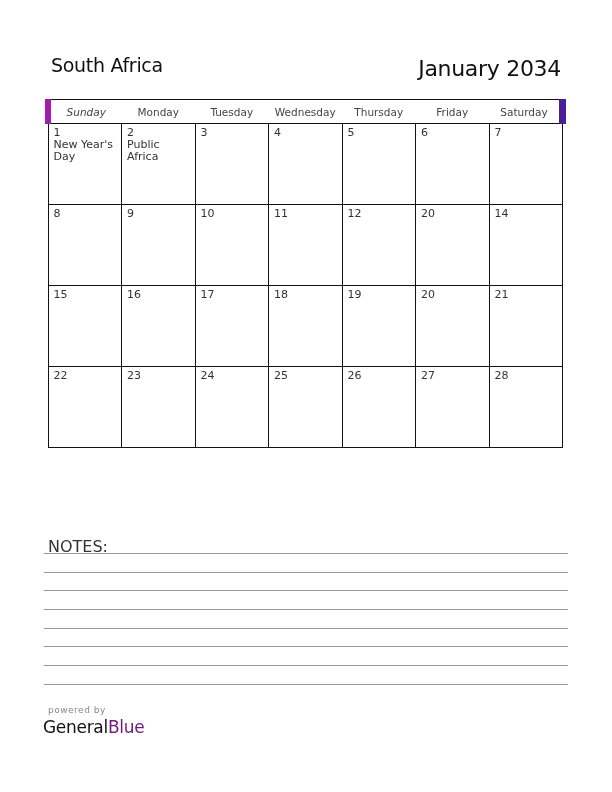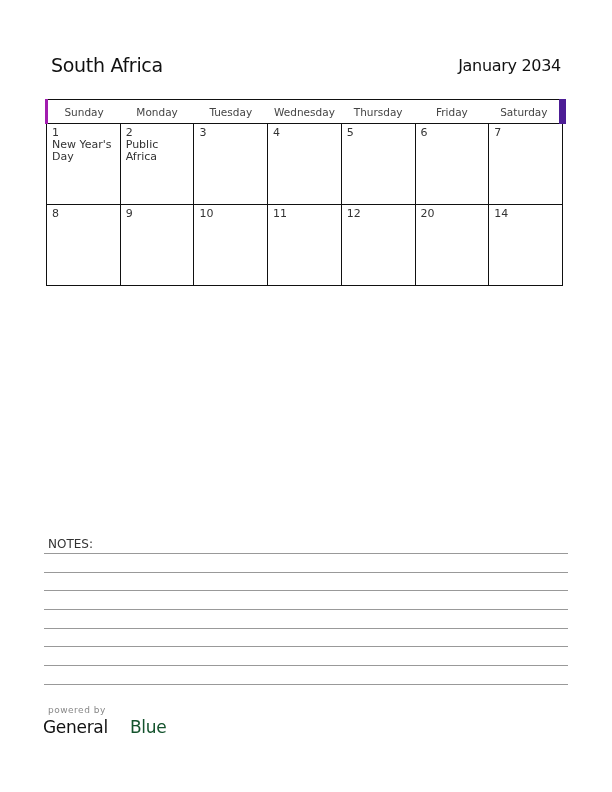--- a/index.html
+++ b/index.html
@@ -1,30 +1,30 @@
 <!DOCTYPE html>
 <html><head>
 <meta charset="utf-8">
 <style>
   html, body { margin:0; padding:0; background:#ffffff; }
   body { width:612px; height:792px; position:relative; font-family:"DejaVu Sans", sans-serif; color:#222; overflow:hidden; }
   .country { position:absolute; left:51px; top:54px; font-size:19px; color:#111; letter-spacing:-0.3px; }
-  .month { position:absolute; right:51px; top:56px; font-size:16px; color:#111; letter-spacing:-0.3px;text-align:right; }
+  .month { position:absolute; right:51px; top:56px; font-size:22px; color:#111; letter-spacing:-0.3px;text-align:right; }
   table.cal { position:absolute; left:45px; top:99px; width:521px; border-collapse:collapse; table-layout:fixed; }
   table.cal th { height:23px; font-weight:normal; font-size:10.5px; color:#444; border-top:1px solid #111; border-bottom:1px solid #111; padding:0; text-align:center; }
-  table.cal th:first-child { border-left:3px solid #a21caf; }
+  table.cal th:first-child { border-left:6px solid #a21caf;font-style:italic; }
   table.cal th:last-child { border-right:7px solid #4c1d95; }
   table.cal td { height:76px; border:1px solid #111; vertical-align:top; padding:2px 5px; font-size:11px; color:#333; }
   .daynum { display:block; line-height:13px; }
   .holiday { display:block; font-size:11px; line-height:12px; color:#333; }
-  .notes-label { position:absolute; left:48px; top:537px; font-size:12px; color:#333; }
+  .notes-label { position:absolute; left:48px; top:537px; font-size:16px; color:#333; }
   .note-line { position:absolute; left:44px; width:524px; height:1px; background:#999; }
   .powered { position:absolute; left:48px; top:705px; font-size:9px; color:#888; letter-spacing:0.5px;text-align:right; }
   .brand { position:absolute; left:43px; top:717px; font-size:17px; color:#111; letter-spacing:-0.3px; }
-  .brand .blue { color:#14532d;padding-left:22px; }
+  .brand .blue { color:#701a75; }
 </style>
 </head>
 <body>
 
 <div class="country">South Africa</div>
 <div class="month">January 2034</div>
 
 <table class="cal">
   <thead>
     <tr>
@@ -79,20 +79,66 @@
         <td>
           <span class="daynum">12</span>
         </td>
         <td>
           <span class="daynum">20</span>
         </td>
         <td>
           <span class="daynum">14</span>
         </td>
       </tr>
+      <tr>
+        <td>
+          <span class="daynum">15</span>
+        </td>
+        <td>
+          <span class="daynum">16</span>
+        </td>
+        <td>
+          <span class="daynum">17</span>
+        </td>
+        <td>
+          <span class="daynum">18</span>
+        </td>
+        <td>
+          <span class="daynum">19</span>
+        </td>
+        <td>
+          <span class="daynum">20</span>
+        </td>
+        <td>
+          <span class="daynum">21</span>
+        </td>
+      </tr>
+      <tr>
+        <td>
+          <span class="daynum">22</span>
+        </td>
+        <td>
+          <span class="daynum">23</span>
+        </td>
+        <td>
+          <span class="daynum">24</span>
+        </td>
+        <td>
+          <span class="daynum">25</span>
+        </td>
+        <td>
+          <span class="daynum">26</span>
+        </td>
+        <td>
+          <span class="daynum">27</span>
+        </td>
+        <td>
+          <span class="daynum">28</span>
+        </td>
+      </tr>
     </tbody>
 </table>
 
 <div class="notes-label">NOTES:</div>
 <div id="notes-lines">
     <div class="note-line" style="top: 553px;"></div>
     <div class="note-line" style="top: 572px;"></div>
     <div class="note-line" style="top: 590px;"></div>
     <div class="note-line" style="top: 609px;"></div>
     <div class="note-line" style="top: 628px;"></div>

